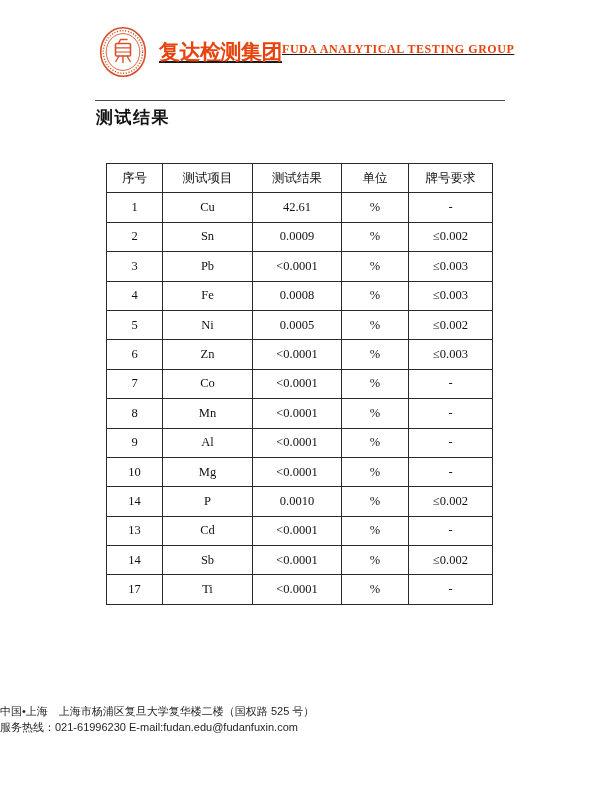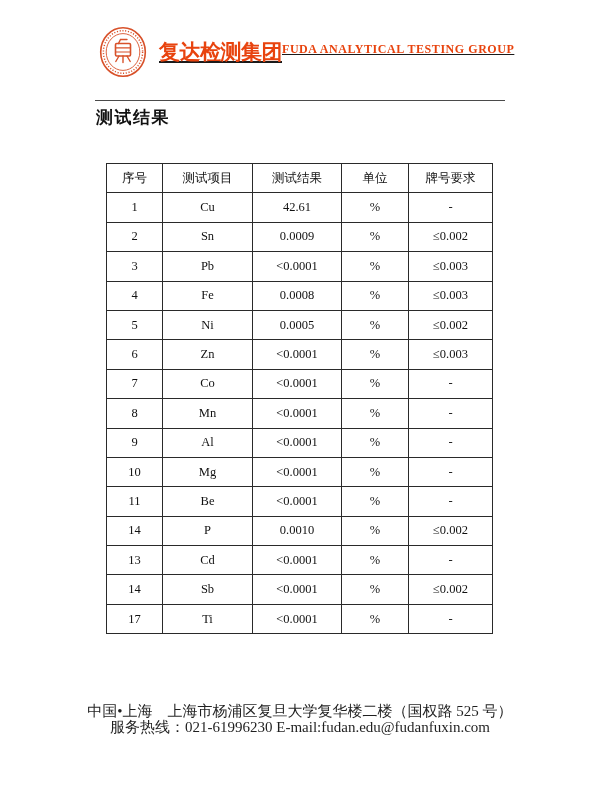--- a/index.html
+++ b/index.html
@@ -38,23 +38,23 @@
   table.results col.c2 { width:89px; }
   table.results col.c3 { width:67px; }
   table.results col.c4 { width:84px; }
   table.results th, table.results td {
     border:1px solid #2a2a2a; text-align:center; vertical-align:middle;
     height:29.4px; padding:0; font-size:12.5px; font-weight:400; color:#111;
     overflow:hidden; white-space:nowrap;
   }
   
   .footer {
-    position:absolute; left:0; top:703px; width:600px; text-align:center;
-    font-family:Liberation Serif, serif;
-    font-size:15px; line-height:16px; color:#1f1f1f;
+    position:absolute; left:0; top:703px; width:600px; 
+    font-family:Liberation Sans, sans-serif;
+    font-size:11px; line-height:16px; color:#1f1f1f;
   }
 </style>
 </head>
 <body>
 
 <div class="page">
 
   <div class="brand">
     <svg class="seal" viewBox="0 0 48 52" xmlns="http://www.w3.org/2000/svg">
       <ellipse cx="24" cy="26" rx="22.3" ry="24.2" fill="none" stroke="#d8512a" stroke-width="1.6"></ellipse>
@@ -161,27 +161,20 @@
           <td>-</td>
         </tr>
         <tr>
           <td>10</td>
           <td>Mg</td>
           <td>&lt;0.0001</td>
           <td>%</td>
           <td>-</td>
         </tr>
         <tr>
-          <td>11</td>
-          <td>Be</td>
-          <td>&lt;0.0001</td>
-          <td>%</td>
-          <td>-</td>
-        </tr>
-        <tr>
           <td>14</td>
           <td>P</td>
           <td>0.0010</td>
           <td>%</td>
           <td>≤0.002</td>
         </tr>
         <tr>
           <td>13</td>
           <td>Cd</td>
           <td>&lt;0.0001</td>

